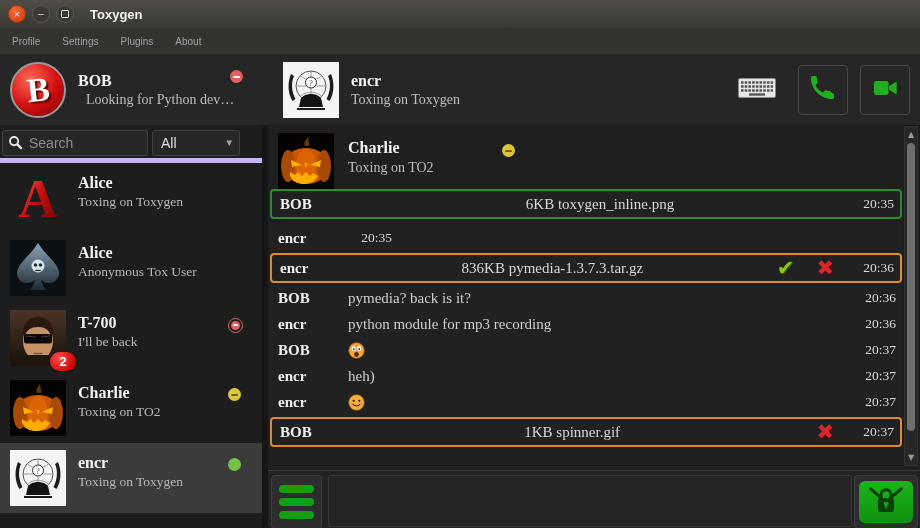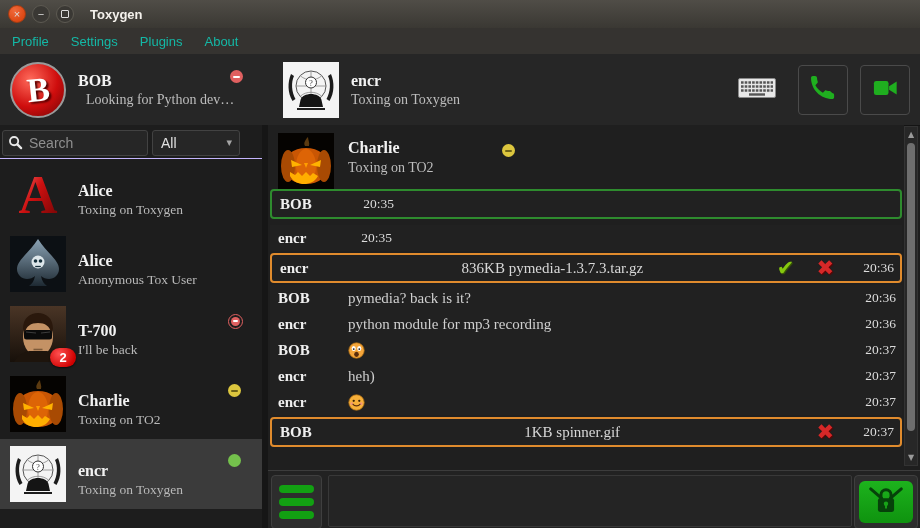--- a/index.html
+++ b/index.html
@@ -11,21 +11,21 @@
     display:flex;align-items:center;}
   .winbtn{width:18px;height:18px;border-radius:50%;margin-left:6px;background:#3a3834;
     border:1px solid #5d5a52;display:flex;align-items:center;justify-content:center;
     color:#dcdcdc;font-size:11px;line-height:1;box-sizing:border-box;}
   .winbtn.close{background:radial-gradient(circle at 35% 30%,#f06a3c,#dd4814 70%);border-color:#a33c12;margin-left:8px;}
   .winbtn .maxbox{width:6px;height:6px;border:1.5px solid #dcdcdc;border-radius:1px;display:block;}
   .wintitle{color:#f4f1ec;font-weight:bold;font-size:13px;margin-left:16px;}
   
   .menubar{position:absolute;left:0;top:28px;width:920px;height:26px;background:#353330;
     display:flex;align-items:center;}
-  .menuitem{color:#14b8a6;font-size:13px;padding:0 10px;margin-left:2px;cursor:default;}
+  .menuitem{color:#a3a3a3;font-size:10px;padding:0 10px;margin-left:2px;cursor:default;}
   
   .header{position:absolute;left:0;top:54px;width:920px;height:71px;background:#262626;border-bottom:1px solid #141414;}
   .avatar56{width:56px;height:56px;flex:none;}
   .avatar56 svg{width:56px;height:56px;display:block;}
   .self-profile{position:absolute;left:0;top:0;width:262px;height:71px;display:flex;align-items:center;}
   .av-bob{width:56px;height:56px;margin-left:10px;border-radius:50%;
     background:radial-gradient(circle at 35% 30%,#ff6a5a,#cf0d0d 55%,#6d0404 100%);
     border:2px solid #9a9a9a;box-sizing:border-box;display:flex;align-items:center;justify-content:center;}
   .av-bob span{font-family:"Liberation Serif",serif;font-weight:bold;font-size:34px;color:#fff;
     text-shadow:2px 2px 2px #550000;transform:rotate(-6deg);}
@@ -48,37 +48,37 @@
   .sicon.busy::after{background:#fff;}
   .sicon.away{background:#dcc63e;}
   .sicon.away::after{background:#6e6316;}
   .sicon.online{background:#74c14c;}
   .sicon.online::after{display:none;}
   .contact .sicon.busy{width:15px;height:15px;background:transparent;border:1.5px solid #e06060;box-sizing:border-box;}
   .contact .sicon.busy::before{content:"";position:absolute;left:1.5px;top:1.5px;width:9px;height:9px;border-radius:50%;background:#e06060;}
   .contact .sicon.busy::after{left:3.5px;top:5px;width:5px;height:2px;background:#fff;z-index:1;}
   
   .sidebar{position:absolute;left:0;top:125px;width:262px;height:403px;background:#1d1d1d;}
-  .search-row{height:31px;display:flex;align-items:center;padding-top:2px;border-bottom:1px solid #c4b5fd;}
+  .search-row{height:31px;display:flex;align-items:center;padding-top:2px;border-bottom:5px solid #c4b5fd;}
   .search-box{width:146px;height:26px;margin-left:2px;background:#262626;border:1px solid #424242;border-radius:3px;
     display:flex;align-items:center;box-sizing:border-box;}
   .search-box svg{margin:0 4px 0 5px;flex:none;}
   .search-box input{background:transparent;border:none;outline:none;color:#ddd;font-size:14px;width:110px;
     font-family:"Liberation Sans",sans-serif;}
   .search-box input::placeholder{color:#8f8f8f;}
   .filter-dd{width:88px;height:26px;margin-left:4px;background:#262626;border:1px solid #424242;border-radius:3px;
     display:flex;align-items:center;box-sizing:border-box;color:#e0e0e0;font-size:14px;}
   .filter-dd .val{margin-left:8px;flex:1;}
   .filter-dd .arrow{color:#a5a5a5;font-size:11px;margin-right:7px;}
   .contact-list{position:relative;}
   .contact{position:relative;height:70px;display:flex;align-items:flex-start;}
   .contact.selected{background:#3b3b3b;}
   .contact .avatar{position:relative;width:56px;height:56px;margin:7px 0 0 10px;flex:none;}
   .contact .avatar svg{width:56px;height:56px;display:block;}
-  .cinfo{margin-left:12px;margin-top:22px;min-width:0;}
+  .cinfo{margin-left:12px;margin-top:10px;min-width:0;}
   .cname{font-family:"Liberation Serif",serif;font-weight:bold;font-size:16px;color:#f2f2f2;line-height:20px;}
   .cstatus{font-family:"Liberation Serif",serif;font-size:13.5px;color:#b9b9b9;line-height:18px;white-space:nowrap;}
   .contact .sicon{position:absolute;left:228px;top:15px;}
   .badge{position:absolute;left:40px;top:42px;min-width:16px;height:19px;padding:0 5px;border-radius:10px;
     background:radial-gradient(circle at 35% 30%,#ff5050,#cf0000 75%);
     color:#fff;font-weight:bold;font-size:13px;line-height:19px;text-align:center;
     box-shadow:0 1px 2px rgba(0,0,0,.6);}
   
   .vdivider{position:absolute;left:262px;top:125px;width:6px;height:403px;background:#161616;}
   
@@ -345,20 +345,21 @@
             <path d="M12 39l5 3 3-3 4 4 4-4 4 4 3-3 5 3c-3 6-9 8-14 8s-11-2-14-8z" fill="#ffae00"></path>
           </svg>
         </div>
       <div class="hname">Charlie</div>
       <span class="sicon away"></span>
       <div class="hstatus">Toxing on TO2</div>
     </div>
     <div class="messages" id="messages">
         <div class="msg file done">
           <span class="sender">BOB</span>
+          <div class="mcontent">6KB toxygen_inline.png</div>
           <span class="time">20:35</span>
         </div>
         <div class="msg plain">
           <span class="sender">encr</span>
           <span class="time">20:35</span>
         </div>
         <div class="msg file pending">
           <span class="sender">encr</span>
           <div class="mcontent">836KB pymedia-1.3.7.3.tar.gz</div>
           <div class="actions">

